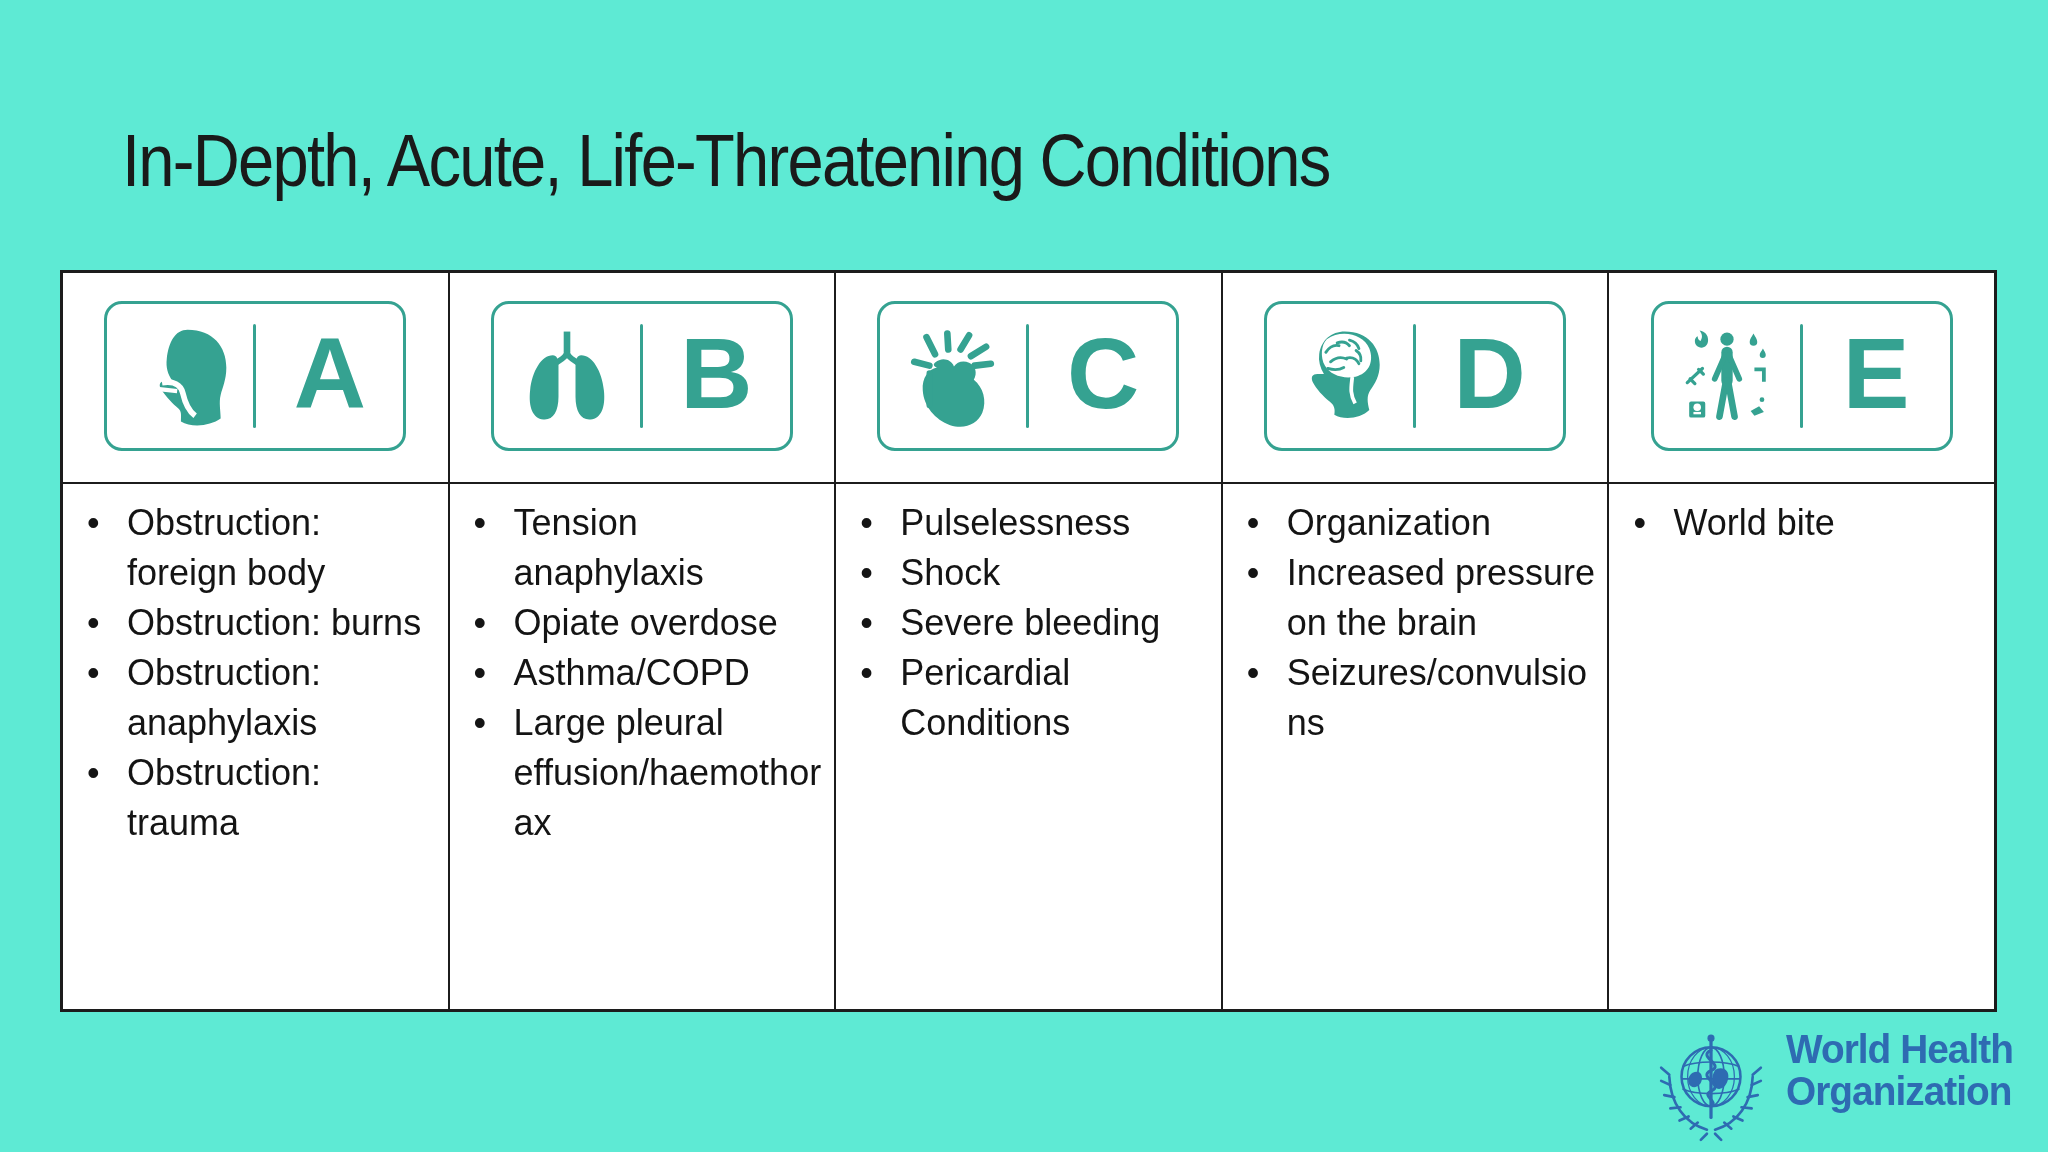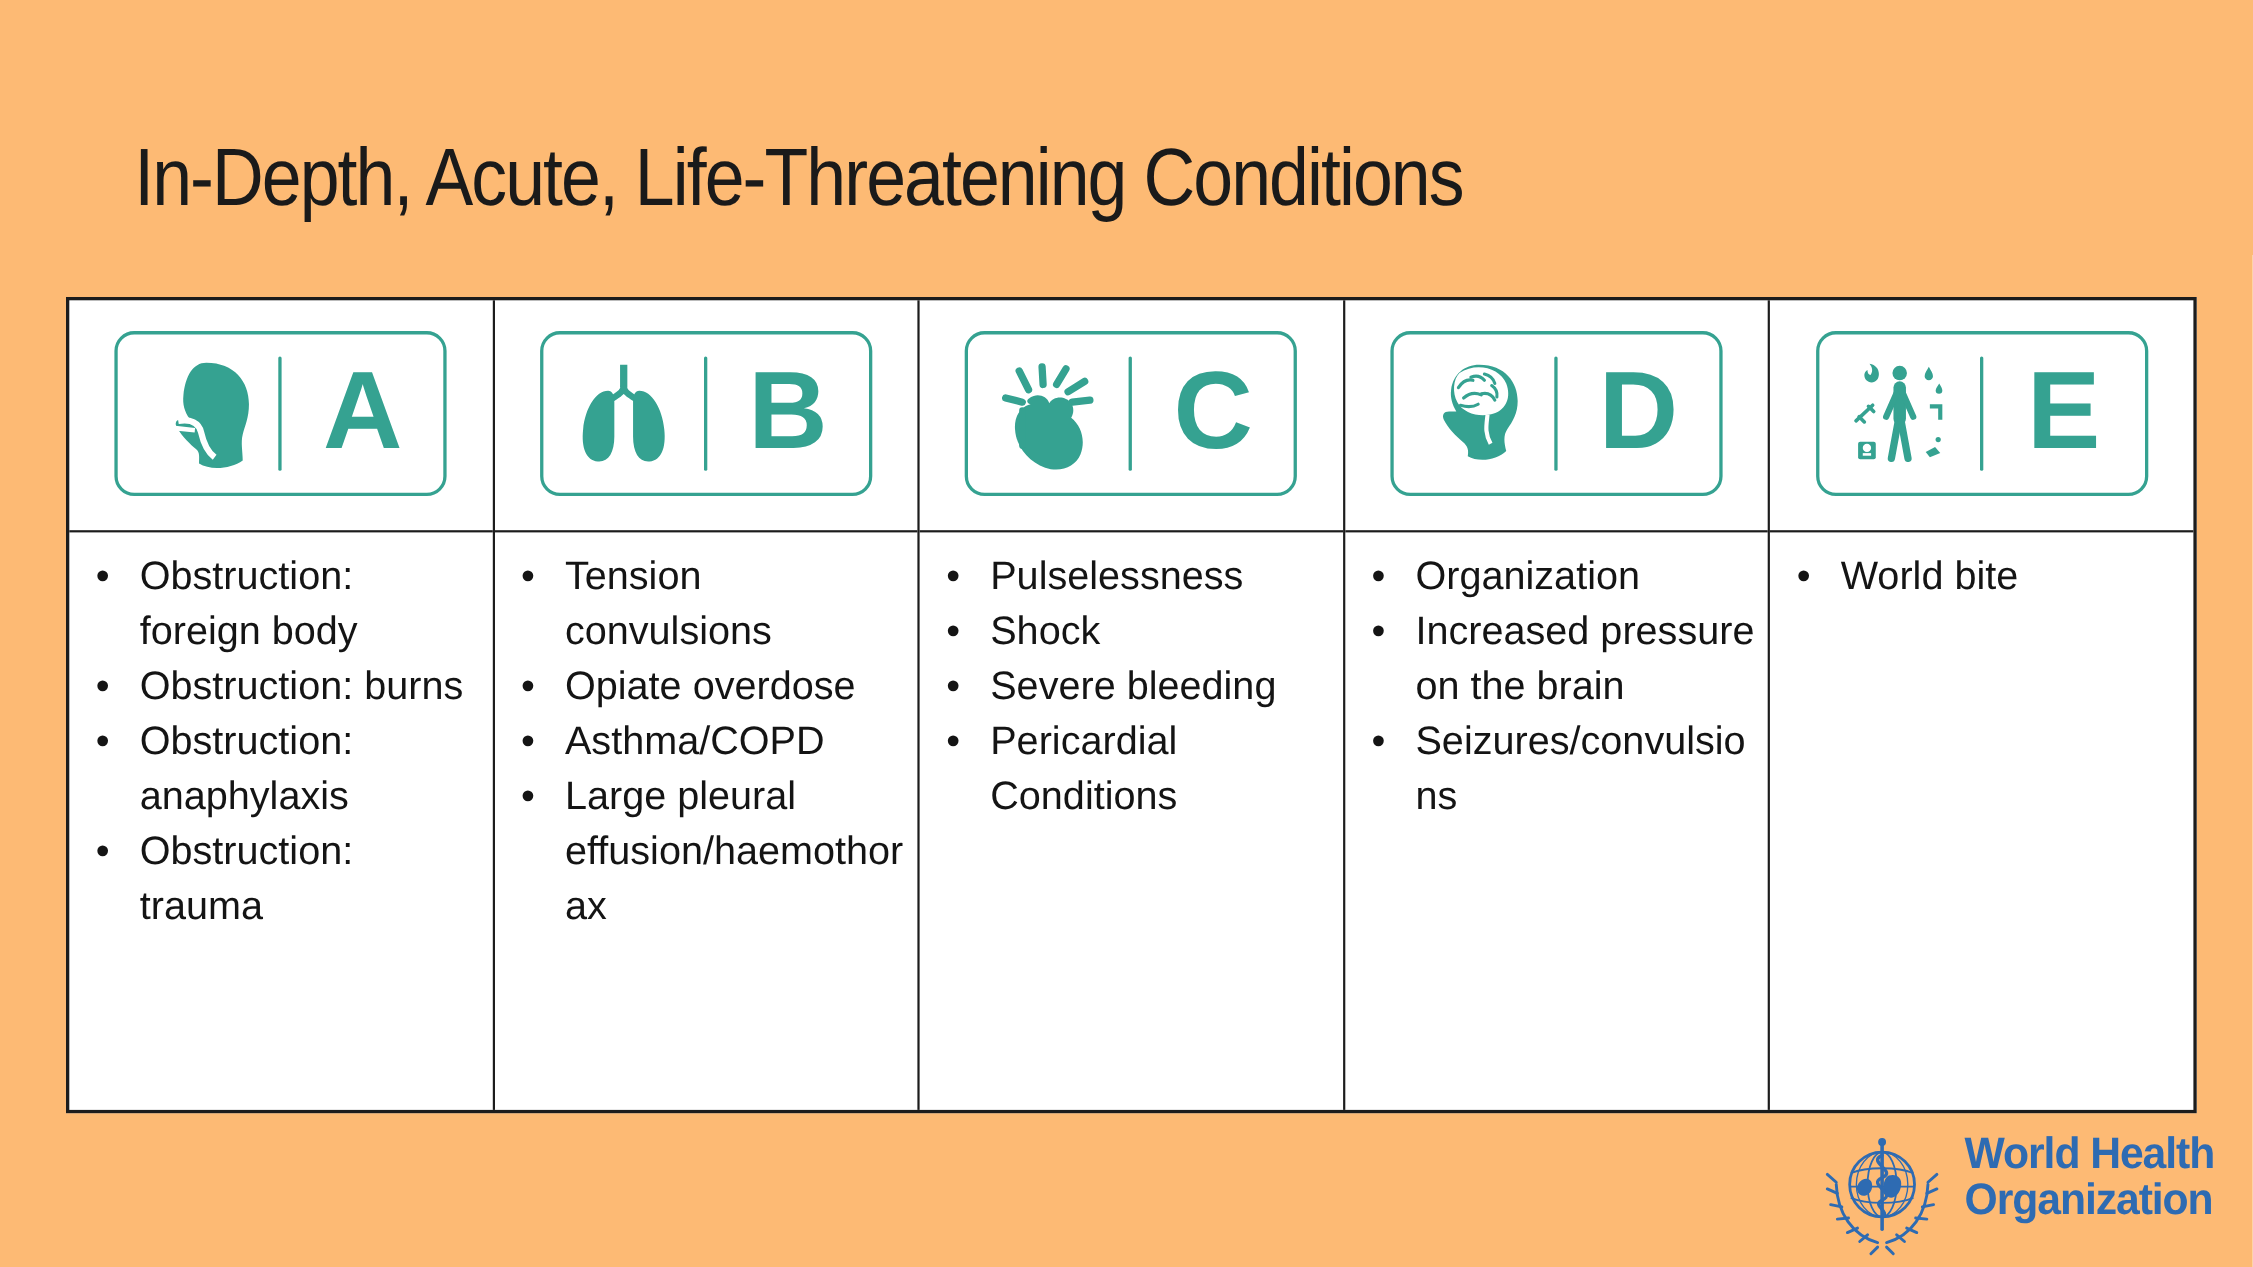--- a/index.html
+++ b/index.html
@@ -1,17 +1,17 @@
 <!DOCTYPE html>
 <html><head>
 <meta charset="utf-8">
 <style>
   html,body{margin:0;padding:0;background:#fff;}
   .slide{
-    position:relative;width:2048px;height:1152px;background:#fdba74;overflow:hidden;
+    position:relative;width:2048px;height:1152px;background:#5eead4;overflow:hidden;
     font-family:"Liberation Sans",sans-serif;color:#141414;
   }
   .title{
     position:absolute;left:122px;top:124px;
     font-size:74px;font-weight:300;letter-spacing:-2px;color:#1a1a1a;
     white-space:nowrap;transform:scaleX(.88);transform-origin:left center;line-height:1;
   }
   .abcde-table{
     position:absolute;left:60px;top:270px;width:1937px;height:742px;
     border:3px solid #1c1c1c;box-sizing:border-box;display:flex;background:#fff;
@@ -91,21 +91,21 @@
               <path class="t-fill" d="M40,33 c-12,0 -22,17 -24,37 c-2,18 3,30 14,31 c10,1 16,-8 16,-24 l0,-33 c0,-7 -2,-11 -6,-11 z"></path>
               <path class="t-fill" d="M70,33 c12,0 22,17 24,37 c2,18 -3,30 -14,31 c-10,1 -16,-8 -16,-24 l0,-33 c0,-7 2,-11 6,-11 z"></path>
             </svg>
           </div>
           <div class="badge-divider"></div>
           <div class="badge-letter">B</div>
         </div>
       </div>
       <div class="col-body">
         <ul class="items">
-          <li>Tension convulsions</li>
+          <li>Tension anaphylaxis</li>
           <li>Opiate overdose</li>
           <li>Asthma/COPD</li>
           <li>Large pleural effusion/haemothorax</li>
         </ul>
       </div>
     </div>
 
     <div class="col">
       <div class="col-header">
         <div class="badge">

